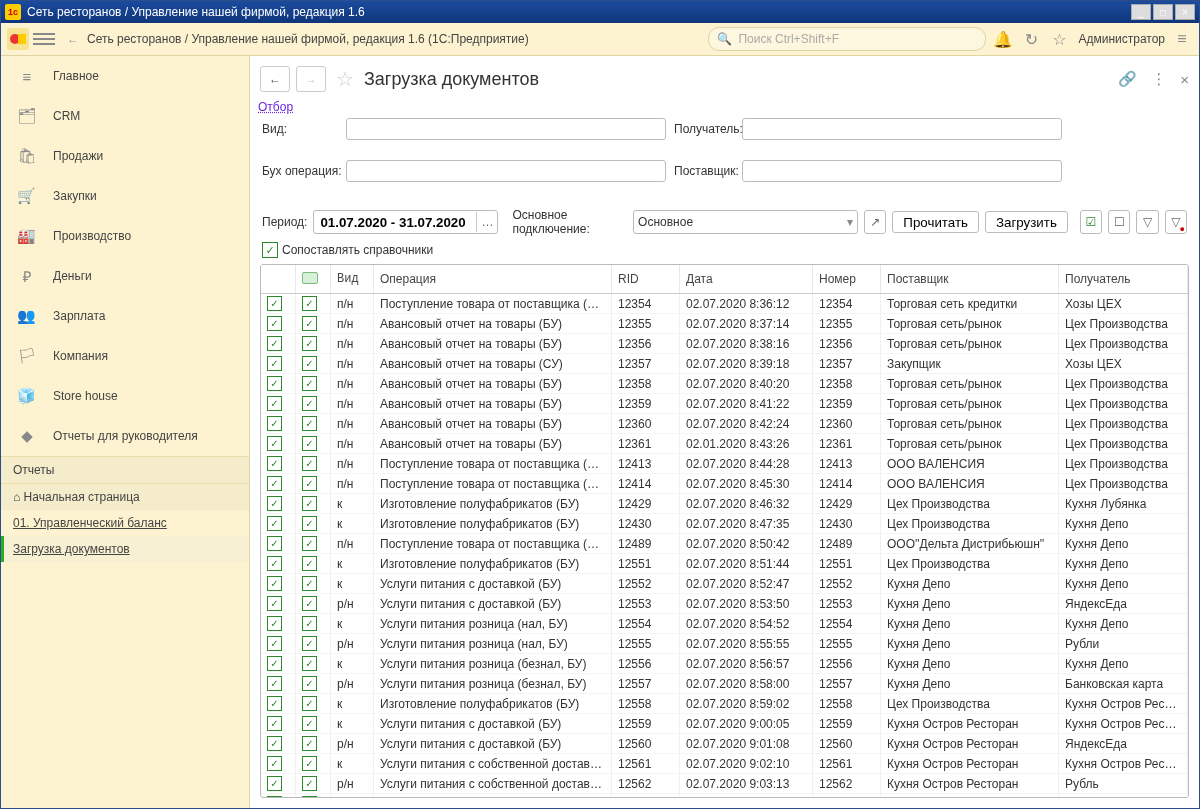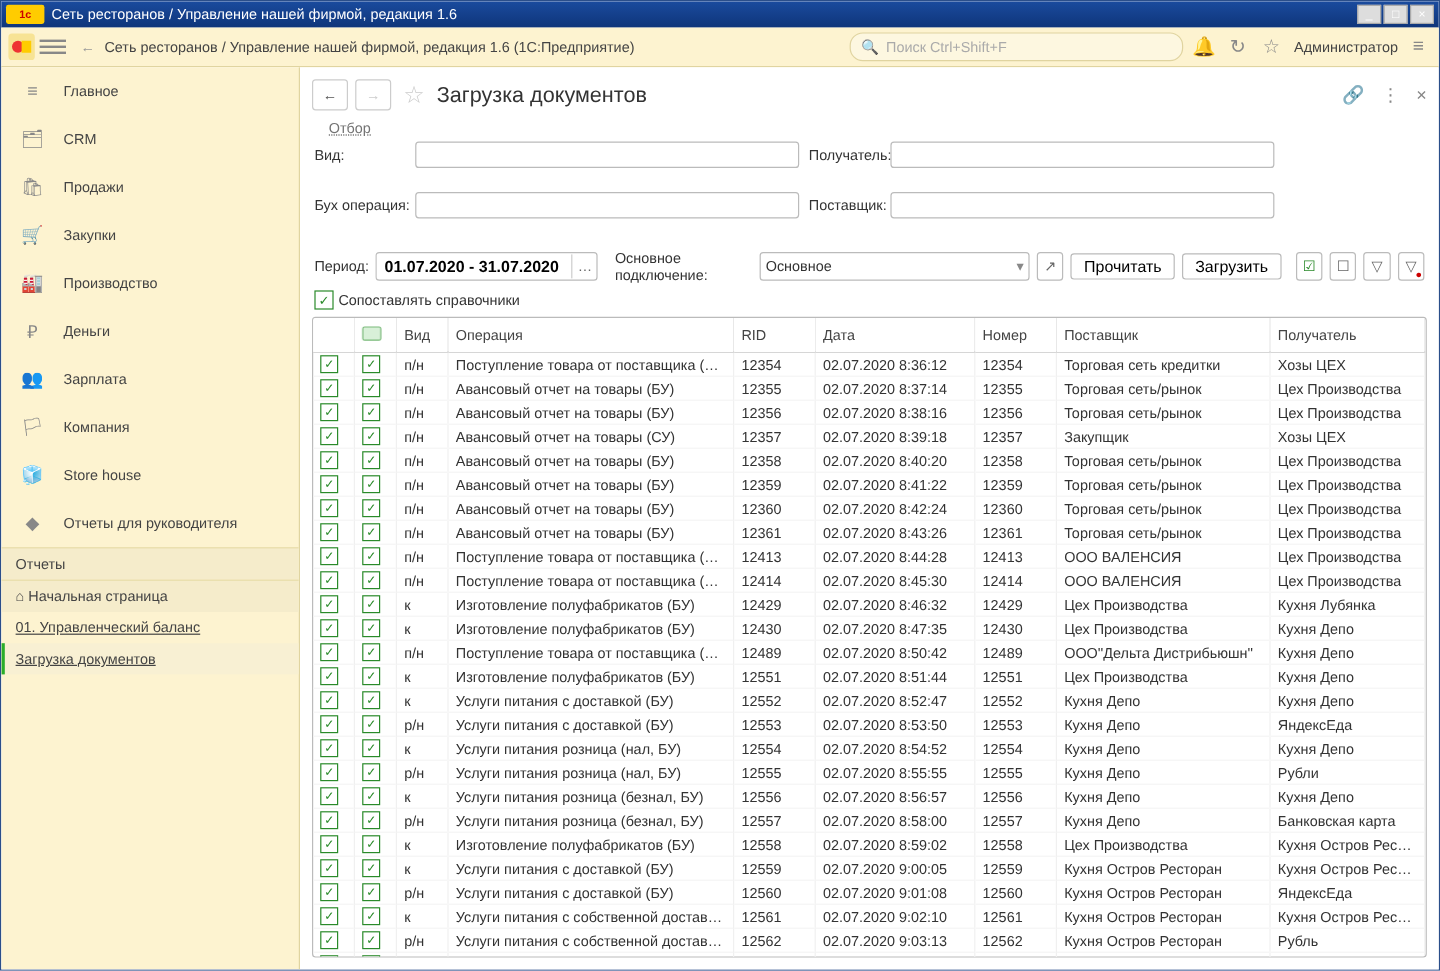--- a/index.html
+++ b/index.html
@@ -1,18 +1,18 @@
 <!DOCTYPE html>
 <html><head>
 <meta charset="utf-8">
 <style>
 html,body{margin:0;padding:0;font-family:Arial,sans-serif;font-size:12px;color:#333;background:#fff;height:100%;}
 .window{display:flex;flex-direction:column;height:809px;width:1200px;border:1px solid #2a4e8a;box-sizing:border-box;overflow:hidden;}
 .titlebar{background:linear-gradient(#1a4b9e,#0f357a);color:#fff;height:22px;display:flex;align-items:center;padding:0 4px;font-size:12px;}
-.titlebar .logo{width:32px;height:16px;background:#ffcc00;border-radius:2px;margin-right:6px;display:flex;align-items:center;justify-content:center;font-size:9px;font-weight:bold;color:#c00;}
+.titlebar .logo{width:16px;height:16px;background:#ffcc00;border-radius:2px;margin-right:6px;display:flex;align-items:center;justify-content:center;font-size:9px;font-weight:bold;color:#c00;}
 .titlebar .title{flex:1;}
 .titlebar .wbtn{width:18px;height:14px;border:1px solid #aaa;background:#ddd;margin-left:2px;display:flex;align-items:center;justify-content:center;font-size:10px;cursor:pointer;}
 .toolbar{background:#fdf3d0;height:32px;display:flex;align-items:center;padding:0 6px;border-bottom:1px solid #e0d4a0;}
 .toolbar .logo2{width:22px;height:22px;background:#f7e394;border-radius:3px;margin-right:4px;display:flex;align-items:center;justify-content:center;}
 .toolbar .menu-icon{width:22px;height:22px;display:flex;flex-direction:column;justify-content:center;gap:3px;margin-right:8px;cursor:pointer;}
 .toolbar .menu-icon span{height:2px;background:#888;}
 .toolbar .arrow{width:20px;height:20px;display:flex;align-items:center;justify-content:center;color:#999;cursor:pointer;}
 .toolbar .apptitle{color:#444;margin-left:4px;}
 .toolbar .spacer{flex:1;}
 .toolbar .search{width:260px;height:22px;border:1px solid #e0d4a0;border-radius:11px;background:#fdf7e0;display:flex;align-items:center;padding:0 8px;color:#aaa;}
@@ -25,21 +25,21 @@
 .nav-item .nicon{width:20px;height:20px;display:flex;align-items:center;justify-content:center;margin-right:16px;color:#888;font-size:15px;}
 .nav-sec{background:#f5eccb;padding:6px 12px;color:#444;cursor:pointer;border-top:1px solid #e8dca8;}
 .nav-sub{padding:6px 12px;color:#444;cursor:pointer;text-decoration:underline;}
 .nav-sub.active{background:#f8f0d3;border-left:3px solid #2aad2a;padding-left:9px;}
 .content{flex:1;display:flex;flex-direction:column;overflow:hidden;background:#fff;}
 .doc-header{display:flex;align-items:center;padding:10px 10px 6px;gap:6px;}
 .doc-header .navbtn{width:28px;height:24px;border:1px solid #ccc;border-radius:3px;background:#fff;display:flex;align-items:center;justify-content:center;color:#555;cursor:pointer;}
 .doc-header .star{font-size:20px;color:#ccc;cursor:pointer;margin:0 4px;}
 .doc-header h2{margin:0;font-size:18px;font-weight:normal;color:#333;flex:1;}
 .doc-header .ricon{color:#888;cursor:pointer;font-size:15px;margin-left:8px;}
-.filter-link{color:#737373;text-decoration:underline dotted;margin:0 24px;cursor:pointer;display:inline-block;padding:2px 0;}
+.filter-link{color:#6d28d9;text-decoration:underline dotted;margin:0 8px;cursor:pointer;display:inline-block;padding:2px 0;}
 .filters{padding:2px 12px;}
 .frow{display:flex;align-items:center;margin-bottom:20px;}
 .frow label{width:80px;padding-right:4px;text-align:left;}
 .frow label.w2{width:64px;}
 .frow input.txt{height:20px;border:1px solid #bbb;border-radius:3px;padding:0 4px;flex:0 0 310px;}
 .frow .gap{width:8px;}
 .cmdbar{display:flex;align-items:center;padding:4px 12px;gap:6px;}
 .cmdbar label{}
 .cmdbar .period{display:flex;align-items:center;border:1px solid #bbb;border-radius:3px;height:22px;}
 .cmdbar .period input{border:none;height:20px;width:150px;padding:0 6px;font-weight:bold;}
@@ -48,21 +48,21 @@
 .cmdbar .btn{height:22px;border:1px solid #bbb;border-radius:3px;background:#fff;padding:0 10px;cursor:pointer;display:flex;align-items:center;}
 .cmdbar .ibtn{width:24px;height:22px;border:1px solid #bbb;border-radius:3px;display:flex;align-items:center;justify-content:center;cursor:pointer;color:#666;}
 .checkline{padding:2px 12px 6px;display:flex;align-items:center;gap:4px;}
 .checkline .cb{width:14px;height:14px;border:1px solid #2a8a2a;display:flex;align-items:center;justify-content:center;color:#2a8a2a;font-size:11px;}
 .grid-wrap{flex:1;margin:0 10px 10px;border:1px solid #bbb;border-radius:3px;overflow:hidden;display:flex;flex-direction:column;}
 .grid{flex:1;overflow:auto;}
 table{border-collapse:collapse;width:100%;font-size:12px;}
 thead th{background:#fff;border-bottom:1px solid #ccc;border-right:1px solid #e8e8e8;text-align:left;padding:4px 6px;font-weight:normal;color:#444;position:sticky;top:0;height:20px;}
 thead th:first-child{width:22px;}
 thead th:nth-child(2){width:22px;}
-thead th:nth-child(3){width:30px;}
+thead th:nth-child(3){width:30px;font-family:Liberation Mono, monospace;}
 thead th:nth-child(4){width:225px;}
 thead th:nth-child(5){width:55px;}
 thead th:nth-child(6){width:120px;}
 thead th:nth-child(7){width:55px;margin-left:18px;}
 thead th:nth-child(8){width:165px;}
 tbody td{padding:1px 6px;border-right:1px solid #f0f0f0;height:17px;white-space:nowrap;overflow:hidden;text-overflow:ellipsis;max-width:0;}
 tbody tr{border-bottom:1px solid #f4f4f4;}
 .gcb{width:13px;height:13px;border:1px solid #2a8a2a;display:inline-flex;align-items:center;justify-content:center;color:#2a8a2a;font-size:10px;background:#fff;}
 th .hcb{width:14px;height:10px;background:#d8f0d8;border:1px solid #7aba7a;border-radius:2px;display:inline-block;}
 .grid::-webkit-scrollbar{width:14px;height:14px;}
@@ -311,21 +311,21 @@
                   <td>12360</td>
                   <td>Торговая сеть/рынок</td>
                   <td>Цех Производства</td>
                 </tr>
                 <tr>
                   <td><span class="gcb">✓</span></td>
                   <td><span class="gcb">✓</span></td>
                   <td>п/н</td>
                   <td>Авансовый отчет на товары (БУ)</td>
                   <td>12361</td>
-                  <td>02.07.2020 8:43:26</td>
+                  <td>02.01.2020 8:43:26</td>
                   <td>12361</td>
                   <td>Торговая сеть/рынок</td>
                   <td>Цех Производства</td>
                 </tr>
                 <tr>
                   <td><span class="gcb">✓</span></td>
                   <td><span class="gcb">✓</span></td>
                   <td>п/н</td>
                   <td>Поступление товара от поставщика (БУ)</td>
                   <td>12413</td>

